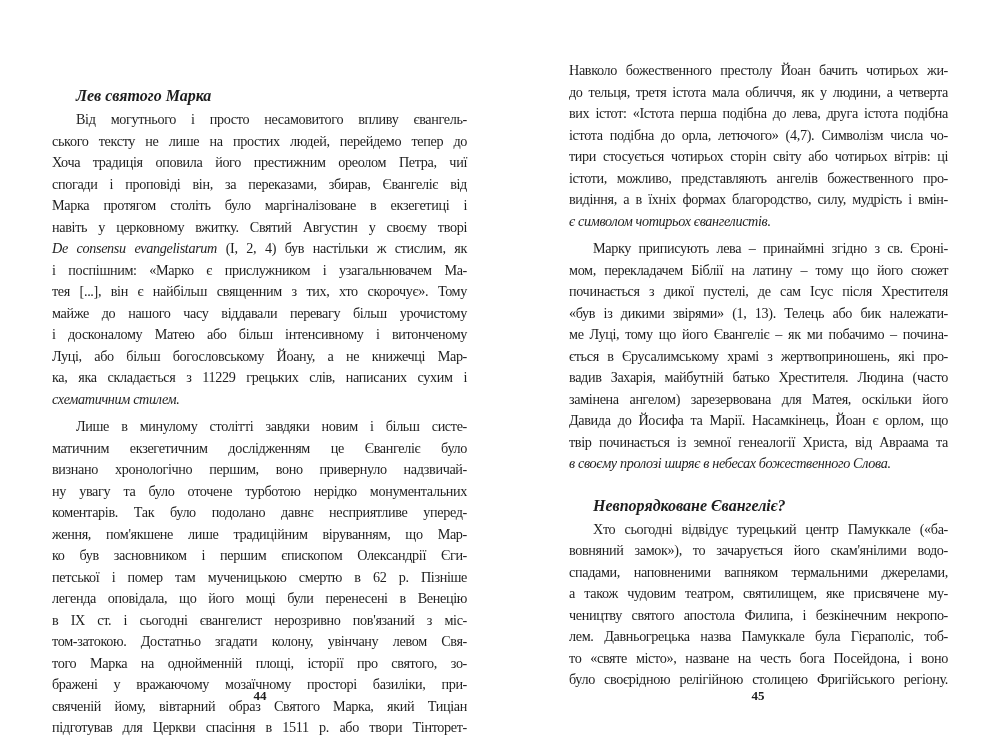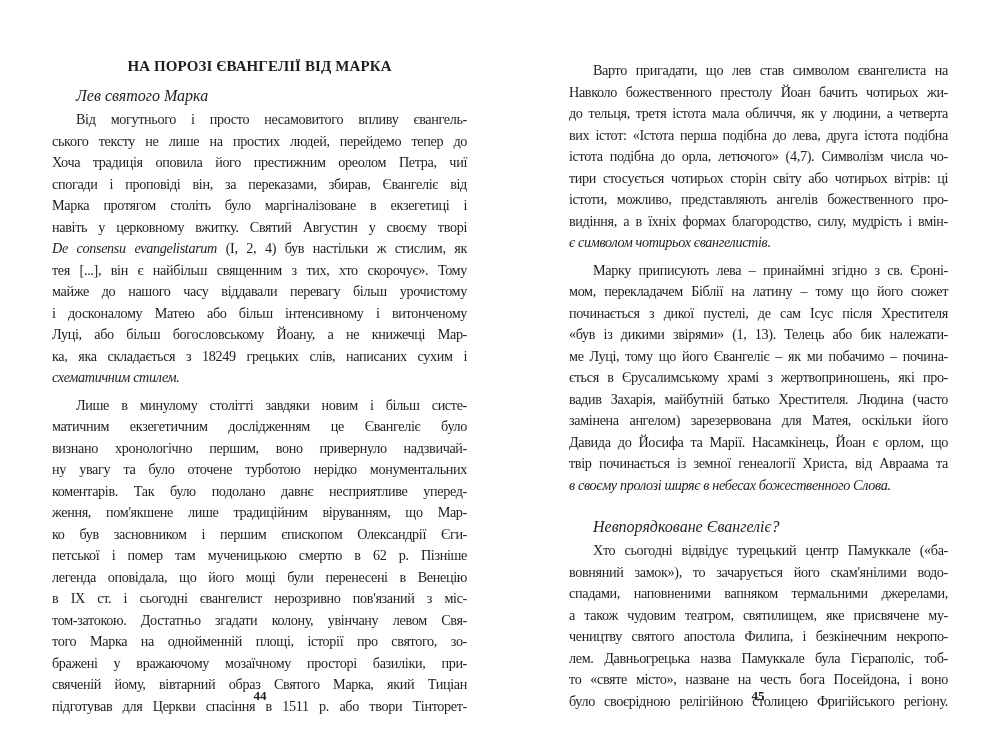--- a/index.html
+++ b/index.html
@@ -12,50 +12,50 @@
   .left-block { left: 52px; width: 415px; }
   .right-block { left: 69px; width: 379px; }
   .line { height: 21.5px; line-height: 21.5px; font-size: 14.2px; white-space: nowrap;
           text-align: justify; text-align-last: justify; letter-spacing: -0.35px;
           font-family: "Liberation Serif", "DejaVu Serif", serif; }
   .line.last { text-align-last: left; font-style: italic; }
   .line.indent { padding-left: 24px; }
   .chapter-title { position: absolute; left: 52px; width: 415px; top: 58px; text-align: center;
                    font-weight: bold; font-size: 15px; letter-spacing: 0.1px;
                    font-family: "Liberation Serif", "DejaVu Serif", serif; }
-  .section-title { font-style: italic; font-weight: normal; font-size: 16px; height: 26px;
+  .section-title { font-style: italic; font-weight: bold; font-size: 16px; height: 26px;
                    line-height: 26px; padding-left: 24px;
                    font-family: "Liberation Serif", "DejaVu Serif", serif; }
   .para-gap { height: 6px; }
   .section-gap { height: 18px; }
   .page-number { position: absolute; top: 688px; width: 500px; text-align: center;
                  font-weight: bold; font-size: 13px;
                  font-family: "Liberation Serif", "DejaVu Serif", serif; }
   i { font-style: italic; }
 </style>
 </head>
 <body>
 
 <div class="page page-left">
-  <div class="chapter-title">НА ПОРОЗІ ЄВАНГЕЛІЇ ВІД МАРКА</div>
   <div class="text-block left-block" style="top:83px;">
     <div class="section-title">Лев святого Марка</div>
     <div id="lp0">
         <div class="line indent">Від могутнього і просто несамовитого впливу євангель-</div>
         <div class="line">ського тексту не лише на простих людей, перейдемо тепер до</div>
         <div class="line">Хоча традиція оповила його престижним ореолом Петра, чиї</div>
         <div class="line">спогади і проповіді він, за переказами, збирав, Євангеліє від</div>
         <div class="line">Марка протягом століть було маргіналізоване в екзегетиці і</div>
         <div class="line">навіть у церковному вжитку. Святий Августин у своєму творі</div>
         <div class="line"><i>De consensu evangelistarum</i> (I, 2, 4) був настільки ж стислим, як</div>
+        <div class="line">і поспішним: «Марко є прислужником і узагальнювачем Ма-</div>
         <div class="line">тея [...], він є найбільш священним з тих, хто скорочує». Тому</div>
         <div class="line">майже до нашого часу віддавали перевагу більш урочистому</div>
         <div class="line">і досконалому Матею або більш інтенсивному і витонченому</div>
         <div class="line">Луці, або більш богословському Йоану, а не книжечці Мар-</div>
-        <div class="line">ка, яка складається з 18249 грецьких слів, написаних сухим і</div>
+        <div class="line">ка, яка складається з 11229 грецьких слів, написаних сухим і</div>
         <div class="line last">схематичним стилем.</div>
       </div>
     <div class="para-gap"></div>
     <div id="lp1">
         <div class="line indent">Лише в минулому столітті завдяки новим і більш систе-</div>
         <div class="line">матичним екзегетичним дослідженням це Євангеліє було</div>
         <div class="line">визнано хронологічно першим, воно привернуло надзвичай-</div>
         <div class="line">ну увагу та було оточене турботою нерідко монументальних</div>
         <div class="line">коментарів. Так було подолано давнє несприятливе уперед-</div>
         <div class="line">ження, пом'якшене лише традиційним віруванням, що Мар-</div>
@@ -69,21 +69,20 @@
         <div class="line">свяченій йому, вівтарний образ Святого Марка, який Тиціан</div>
         <div class="line">підготував для Церкви спасіння в 1511 р. або твори Тінторет-</div>
       </div>
   </div>
   <div class="page-number" style="left:10px;">44</div>
 </div>
 
 <div class="page page-right">
   <div class="text-block right-block" style="top:60px;">
     <div id="rp0">
-        <div class="line indent">Варто пригадати, що лев став символом євангелиста на</div>
         <div class="line">Навколо божественного престолу Йоан бачить чотирьох жи-</div>
         <div class="line">до тельця, третя істота мала обличчя, як у людини, а четверта</div>
         <div class="line">вих істот: «Істота перша подібна до лева, друга істота подібна</div>
         <div class="line">істота подібна до орла, летючого» (4,7). Символізм числа чо-</div>
         <div class="line">тири стосується чотирьох сторін світу або чотирьох вітрів: ці</div>
         <div class="line">істоти, можливо, представляють ангелів божественного про-</div>
         <div class="line">видіння, а в їхніх формах благородство, силу, мудрість і вмін-</div>
         <div class="line last">є символом чотирьох євангелистів.</div>
       </div>
     <div class="para-gap"></div>

